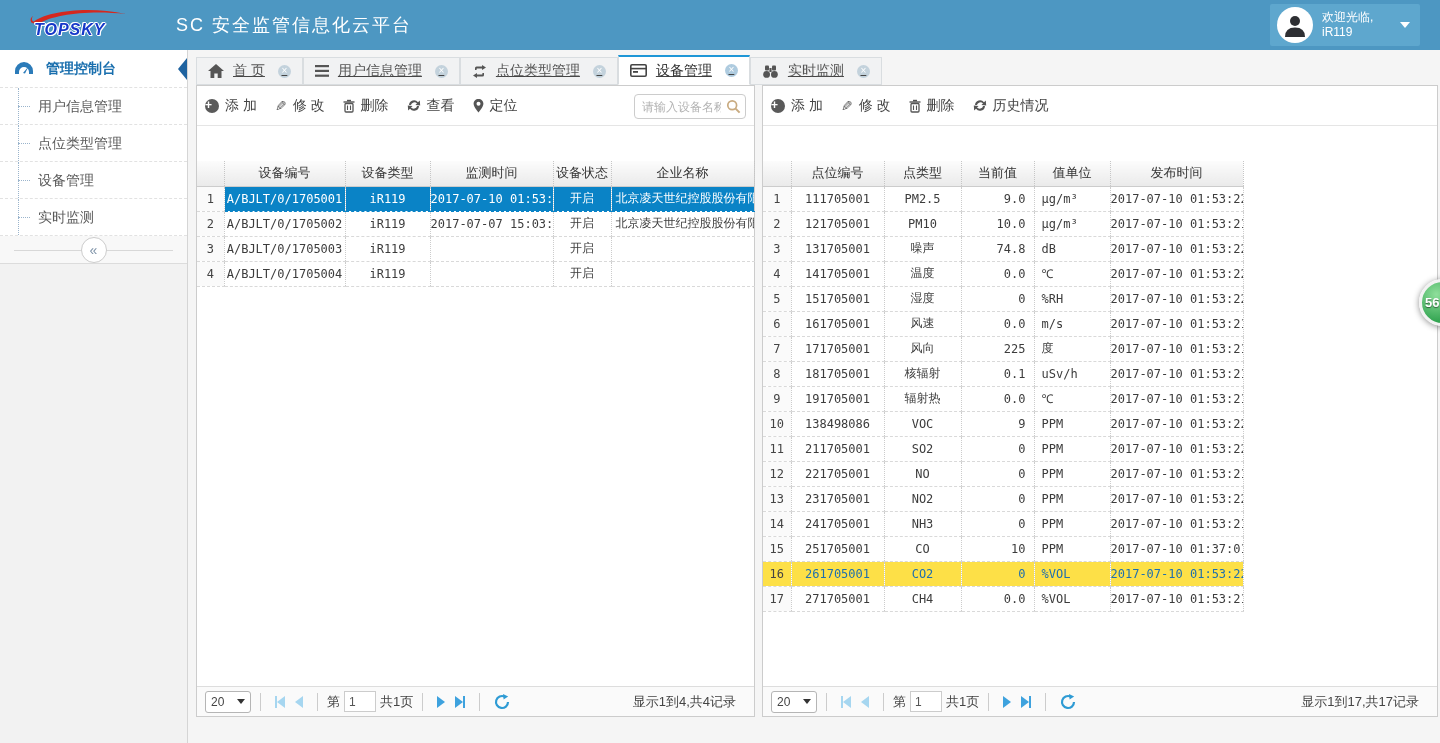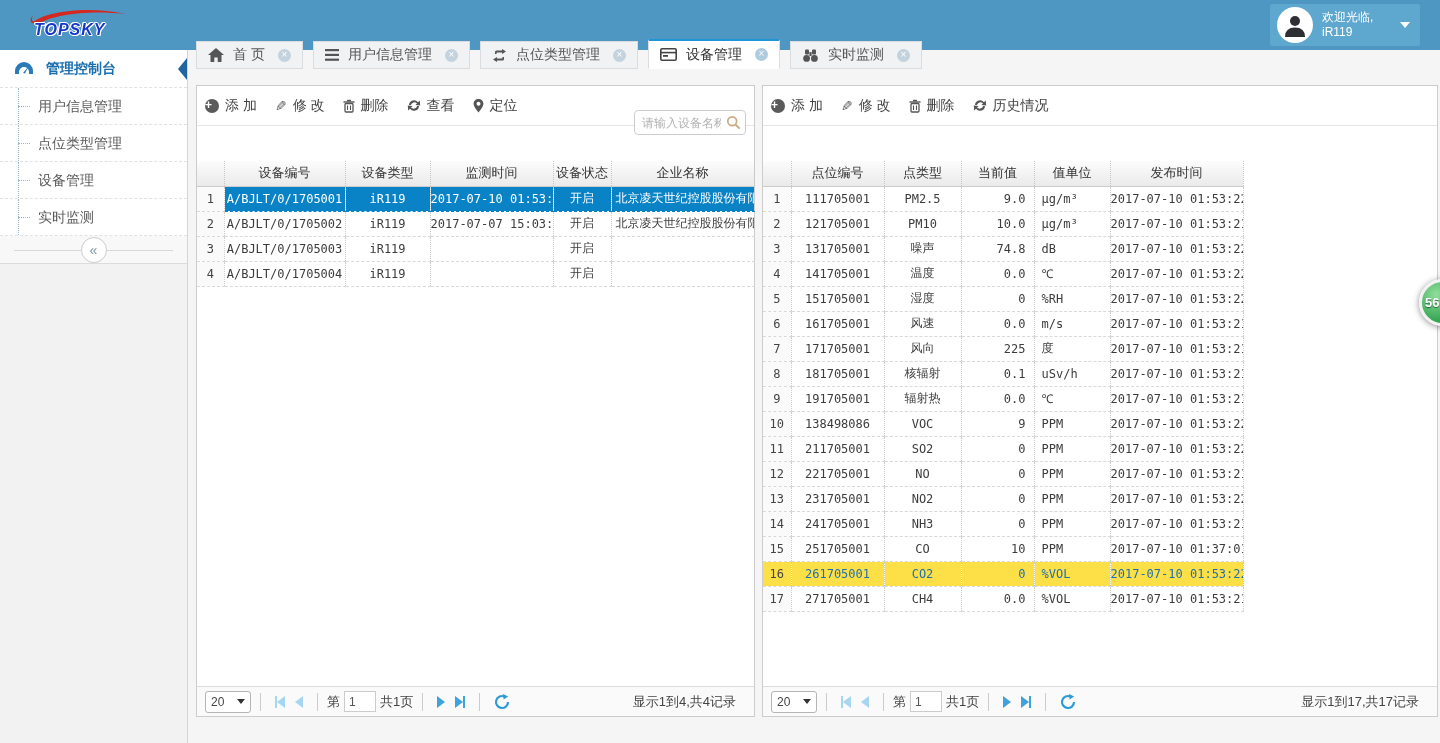--- a/index.html
+++ b/index.html
@@ -16,21 +16,21 @@
   .app-title { position:absolute; left:176px; top:0; line-height:50px; color:#fff; font-size:18px; letter-spacing:2px; }
   .userbox { position:absolute; left:1270px; top:4px; width:150px; height:42px; background:#5ea7ce; border-radius:2px;padding-left:44px; }
   .avatar { position:absolute; left:7px; top:3px; width:36px; height:36px; border-radius:50%; background:#fff;
     display:flex; align-items:center; justify-content:center; overflow:hidden; }
   .welcome { position:absolute; left:52px; top:6px; color:#fff; font-size:12px; line-height:15px; }
   .user-caret { position:absolute; right:10px; top:18px; width:0; height:0;
     border-left:5px solid transparent; border-right:5px solid transparent; border-top:6px solid #fff; }
 
   
   .tabbar { position:absolute; left:188px; top:50px; width:1252px; height:35px; }
-  .tabs { position:absolute; left:8px; bottom:16px; display:flex; align-items:flex-end; gap:10px; }
+  .tabs { position:absolute; left:8px; bottom:0; display:flex; align-items:flex-end; gap:0;text-decoration:underline; }
   .tab { display:inline-flex; align-items:center; height:28px; padding:0 11px; background:#f1f2f3;
     border:1px solid #d9dde0; font-size:14px; color:#555; cursor:default; white-space:nowrap; }
   .tab .ticon { margin-right:9px; display:inline-flex; }
   .tab .tclose { margin-left:13px; width:13px; height:13px; border-radius:50%; background:#c3d2dc; color:#fff;
     font-size:10px; line-height:12px; text-align:center; }
   .tab.active { background:#fff; height:30px; border-top:2px solid #1e96d6; border-bottom:1px solid #fff; color:#333; }
   .tab.active .tclose { background:#aecbdf; }
 
   
   .sidebar { position:absolute; left:0; top:50px; width:188px; height:693px; background:#f2f2f2; border-right:1px solid #d5d5d5; }
@@ -53,21 +53,21 @@
   
   .panel { position:absolute; top:85px; background:#fff; border:1px solid #ccc; }
   .panel.left { left:196px; width:559px; height:632px; }
   .panel.right { left:762px; width:676px; height:632px; }
   .toolbar { position:relative; height:40px; padding:0 8px; display:flex; align-items:center; border-bottom:1px solid #e5e5e5; }
   .tbtn { display:inline-flex; align-items:center; margin-right:18px; font-size:14px; color:#444; cursor:default; }
   .tbtn .bic { display:inline-flex; margin-right:6px; }
   .ic-add { width:14px; height:14px; border-radius:50%; background:#5a5a5a; color:#fff; font-size:12px;
     line-height:13px; text-align:center; font-weight:bold; }
   .ic-pencil { font-size:14px; color:#555; transform:scaleX(-1); display:inline-block; }
-  .search-wrap { position:absolute; right:8px; top:24px; }
+  .search-wrap { position:absolute; right:8px; top:8px; }
   .search-wrap input { width:112px; height:25px; border:1px solid #ccc; border-radius:4px; padding:0 24px 0 7px;
     font-size:12px; color:#555; outline:none; }
   .search-wrap input::placeholder { color:#b3b3b3; }
   .search-wrap .mag { position:absolute; right:5px; top:5px; }
 
   
   table.grid { border-collapse:collapse; table-layout:fixed; font-family:"DejaVu Sans Mono", monospace; font-size:12px; color:#3c3c3c;margin-top:35px; }
   table.grid th { height:25px; font-weight:normal; background:linear-gradient(#fcfcfc,#eaeaea);
     border-right:1px dotted #c6c6c6; border-bottom:1px solid #ccc; font-family:"Liberation Sans", sans-serif; font-size:13px; color:#333; }
   table.grid td { height:25px; border-right:1px dotted #ccc; border-bottom:1px dashed #d9d9d9;
@@ -109,20 +109,21 @@
 <body>
 
 <div class="header">
   <div class="logo">
     <svg class="swoosh" width="104" height="16" viewBox="0 0 104 16">
       <path d="M4 15 C18 3 60 -2 98 6 C62 2 26 6 10 16 Z" fill="#d5281e"></path>
       <path d="M4 15 C2 13 2 10 5 8 C3 11 4 13 6 14 Z" fill="#d5281e"></path>
     </svg>
     <span class="word">TOPSKY</span>
   </div>
+  <div class="app-title">SC  安全监管信息化云平台</div>
   <div class="userbox">
     <div class="avatar">
       <svg width="24" height="24" viewBox="0 0 24 24">
         <circle cx="12" cy="8" r="5" fill="#2e2f33"></circle>
         <path d="M2 24 Q2 14.5 12 14.5 Q22 14.5 22 24 Z" fill="#2e2f33"></path>
       </svg>
     </div>
     <div class="welcome">
       <div>欢迎光临,</div>
       <div>iR119</div>

